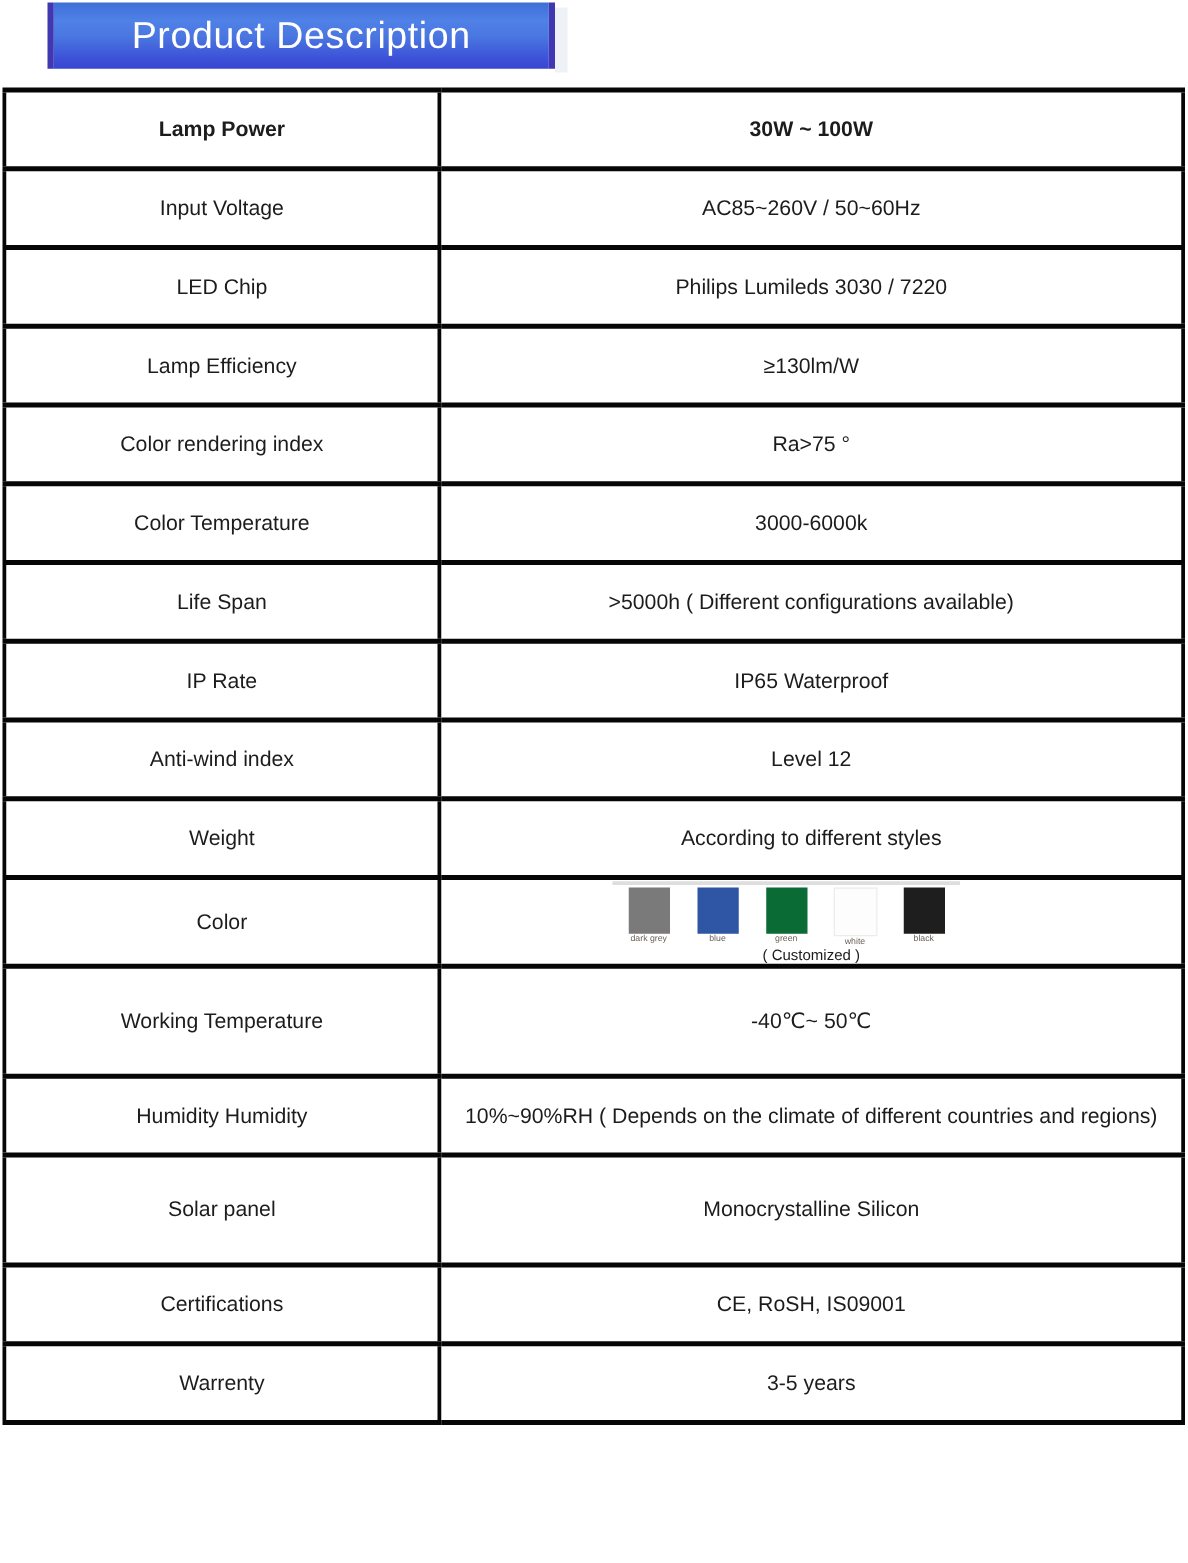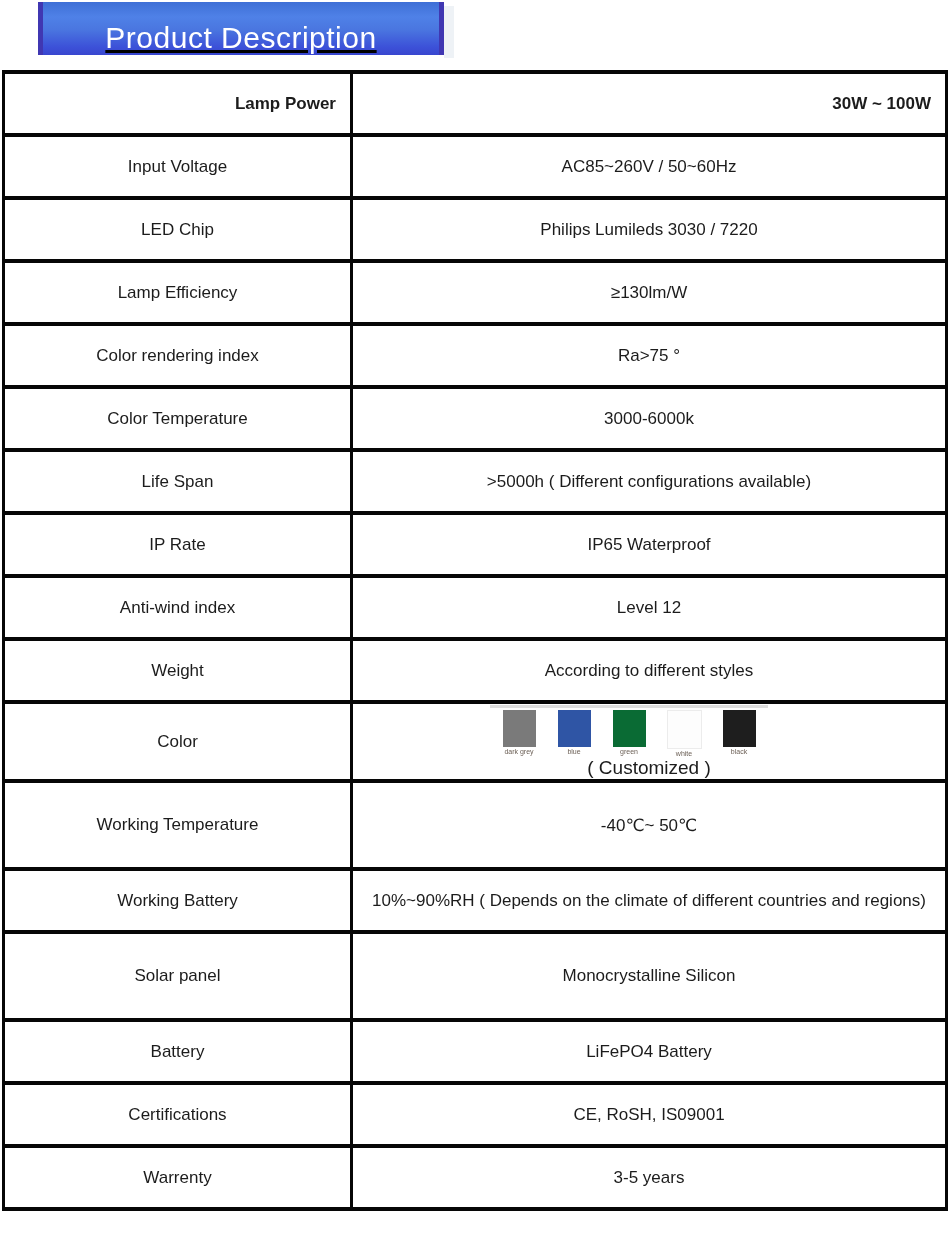--- a/index.html
+++ b/index.html
@@ -20,23 +20,22 @@
   #banner {
     position: absolute;
     left: 38px;
     top: 2px;
     width: 396px;
     height: 53px;
     border-left: 5px solid #4037b2;
     border-right: 5px solid #4037b2;
     background: linear-gradient(180deg, #3e6fd6 0%, #4f81e7 28%, #4a76e0 52%, #3c51d8 85%, #3846cf 100%);
     display: flex;
-    align-items: flex-end;
+    align-items: center;
     justify-content: center;
-    text-decoration: underline;
   }
   #banner-shadow {
     position: absolute;
     left: 444px;
     top: 6px;
     width: 10px;
     height: 52px;
     background: #eef2f6;
   }
   #banner .title {
@@ -64,21 +63,21 @@
     vertical-align: middle;
     font-size: 17px;
     color: #1c1c1c;
     padding: 2px 14px;
     overflow: hidden;
   }
   #spec-table col.c1 { width: 348px; }
   #spec-table tr { height: 63px; }
   #spec-table tr:nth-child(12),
   #spec-table tr:nth-child(14) { height: 88px; }
-  #spec-table tr.bold-row td { font-weight: bold; text-align: right; }
+  #spec-table tr.bold-row td { font-weight: bold; }
 
   
   .swatch-cell { padding: 0 !important; }
   .swatch-strip {
     display: flex;
     justify-content: center;
     align-items: flex-start;
     border-top: 3px solid #dedede;
     width: 278px;
     margin: 1px auto 0 auto;
@@ -95,21 +94,21 @@
     width: 33px;
     height: 37px;
   }
   .swatch-label {
     font-size: 7px;
     color: #6b5f55;
     margin-top: 1px;
     white-space: nowrap;
   }
   .swatch-caption {
-    font-size: 19px;
+    font-size: 12px;
     color: #1c1c1c;
     margin-top: 0px;
     text-align: center;
   }
 </style>
 </head>
 <body>
 
 <div id="page">
 
@@ -190,32 +189,28 @@
               </div>
             </div>
             <div class="swatch-caption">( Customized )</div>
           </td>
         </tr>
         <tr>
           <td>Working Temperature</td>
           <td>-40℃~ 50℃</td>
         </tr>
         <tr>
-          <td>Working Battery</td>
+          <td>Humidity Humidity</td>
           <td>10%~90%RH ( Depends on the climate of different countries and regions)</td>
         </tr>
         <tr>
           <td>Solar panel</td>
           <td>Monocrystalline Silicon</td>
         </tr>
         <tr>
-          <td>Battery</td>
-          <td>LiFePO4 Battery</td>
-        </tr>
-        <tr>
           <td>Certifications</td>
           <td>CE, RoSH, IS09001</td>
         </tr>
         <tr>
           <td>Warrenty</td>
           <td>3-5 years</td>
         </tr>
       </tbody>
   </table>
 

